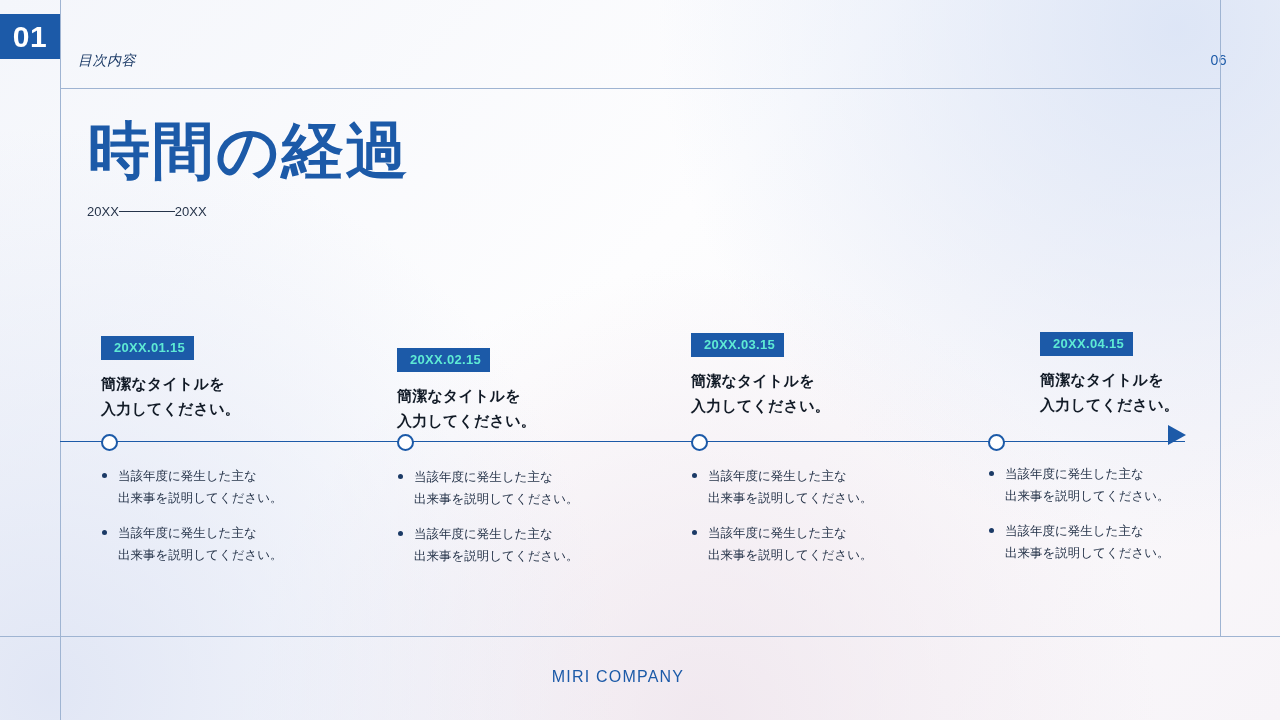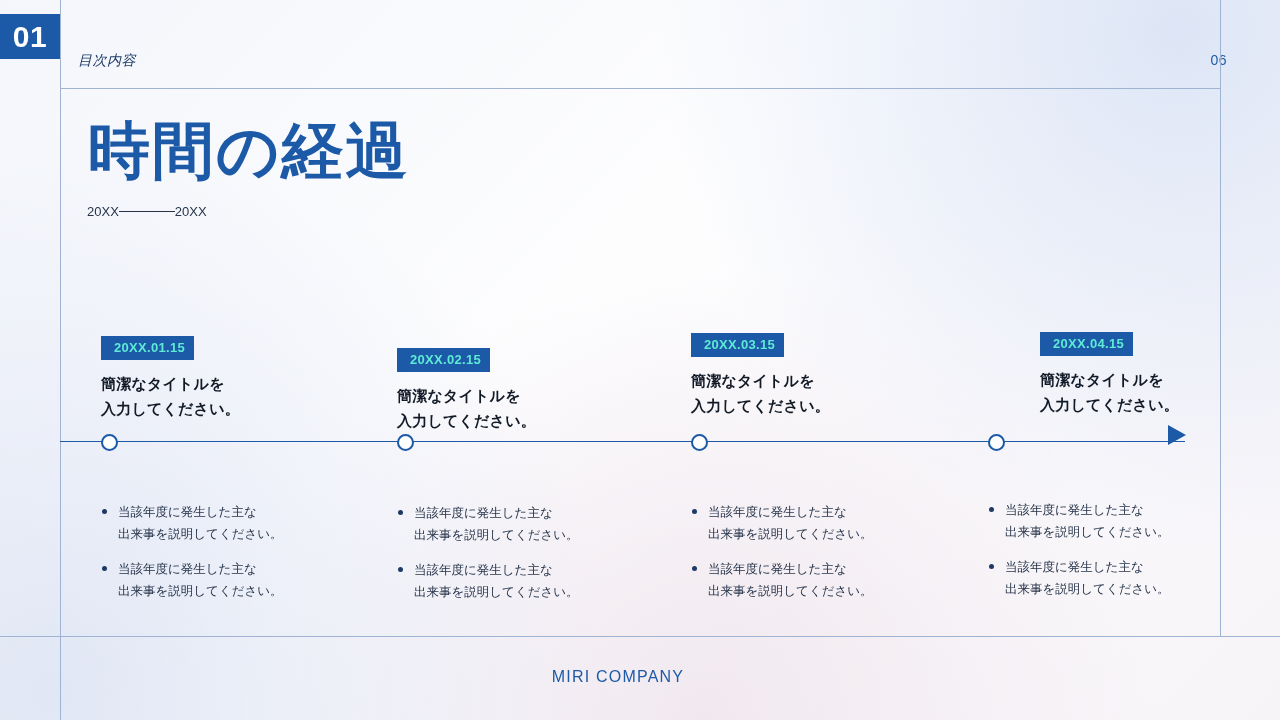--- a/index.html
+++ b/index.html
@@ -166,21 +166,20 @@
     margin-top: 11px;
     font-size: 15px;
     font-weight: bold;
     color: #111a26;
     line-height: 1.68;
     letter-spacing: 0.2px;
   }
   .bullets {
     position: absolute;
     width: 250px;
-    margin-top: 36px;
   }
   .bullet {
     position: relative;
     padding-left: 17px;
     font-size: 12.5px;
     color: #26344a;
     line-height: 1.72;
     margin-bottom: 14px;
   }
   .bullet::before {

